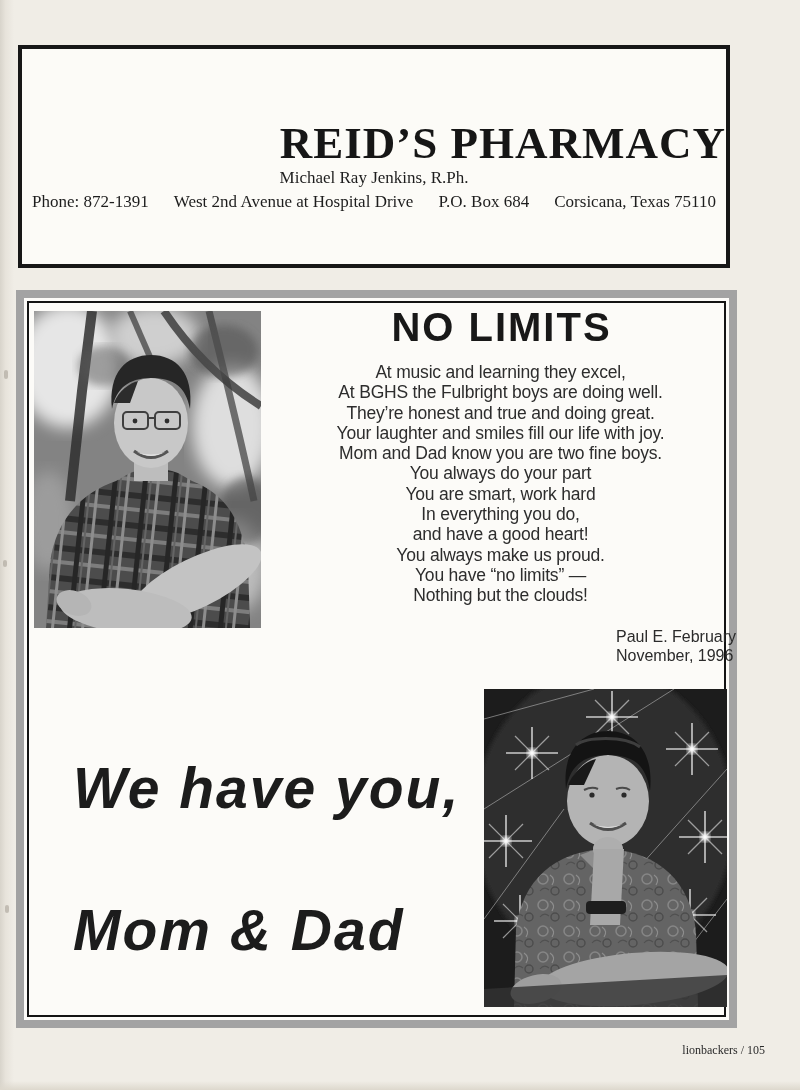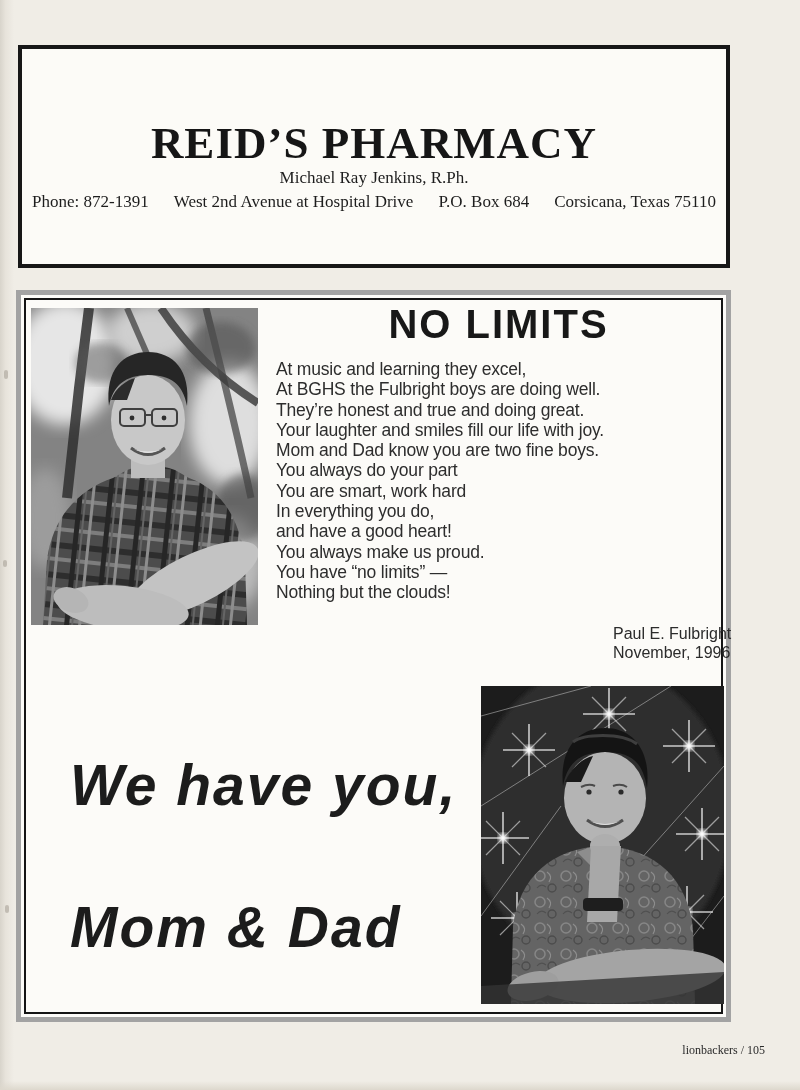--- a/index.html
+++ b/index.html
@@ -19,53 +19,53 @@
     background:linear-gradient(to top,#ddd8cd 0%, rgba(240,237,230,0) 100%);
   }
   .speck { position:absolute; background:#a8a297; border-radius:2px; opacity:.6; }
 
   
   .pharmacy-box {
     position:absolute; left:18px; top:45px; width:704px; height:215px;
     border:4px solid #171717; background:#fcfbf7;
   }
   .pharmacy-title {
-    margin-top:70px; text-align:center;
+    margin-top:70px; text-align:right;
     font-family:"Liberation Serif", serif; font-weight:bold;
     font-size:45px; line-height:48px; letter-spacing:1px; color:#161616;
   }
   .pharmacy-sub {
     text-align:center; font-family:"Liberation Serif", serif;
     font-size:17px; line-height:19px; margin-top:1px; color:#1d1d1d;
   }
   .pharmacy-row {
     display:flex; justify-content:space-between; align-items:baseline;
     font-family:"Liberation Serif", serif; font-size:17px;
     margin-top:5px; padding:0 10px; color:#1d1d1d; white-space:nowrap;
   }
 
   
   .nolimits-outer {
     position:absolute; left:16px; top:290px; width:705px; height:722px;
-    border:5px solid #a3a3a3; background:#fcfbf8;
+    border:8px solid #a3a3a3; background:#fcfbf8;
   }
   .nolimits-inner { position:absolute; inset:3px; border:2px solid #141414; }
 
   .photo { position:absolute; overflow:hidden; background:#777; }
   .photo svg { display:block; width:100%; height:100%; }
   .photo-1 { left:5px; top:8px; width:227px; height:317px; }
   .photo-2 { left:455px; top:386px; width:243px; height:318px; }
 
   .nolimits-title {
     position:absolute; left:255px; right:5px; top:3px; text-align:center;
     font-weight:900; font-size:40px; line-height:42px; letter-spacing:2px;
     color:#181818;
   }
   .poem {
-    position:absolute; left:250px; right:2px; top:59px; text-align:left;
+    position:absolute; left:250px; right:2px; top:59px; text-align:center;
     font-size:17.5px; line-height:20.3px; color:#2d2d2d; letter-spacing:-0.2px;
   }
   .signature {
     position:absolute; left:587px; top:325px;
     font-size:16px; line-height:18.5px; color:#2b2b2b; white-space:nowrap;
   }
   .love-line {
     position:absolute; left:44px; white-space:nowrap;
     font-style:italic; font-weight:bold; font-size:57px;
     letter-spacing:2px; color:#1c1c1c;
@@ -163,21 +163,21 @@
       <div>You always do your part</div>
       <div>You are smart, work hard</div>
       <div>In everything you do,</div>
       <div>and have a good heart!</div>
       <div>You always make us proud.</div>
       <div>You have “no limits” —</div>
       <div>Nothing but the clouds!</div>
     </div>
 
     <div class="signature">
-      <div>Paul E. Fulbright</div>
+      <div>Paul E. February</div>
       <div>November, 1996</div>
     </div>
 
     <div class="love-line love-1">We have you,</div>
     <div class="love-line love-2">Mom &amp; Dad</div>
 
     <div class="photo photo-2">
       <svg viewBox="0 0 243 318" preserveAspectRatio="none">
         <defs>
           <filter id="sb">

